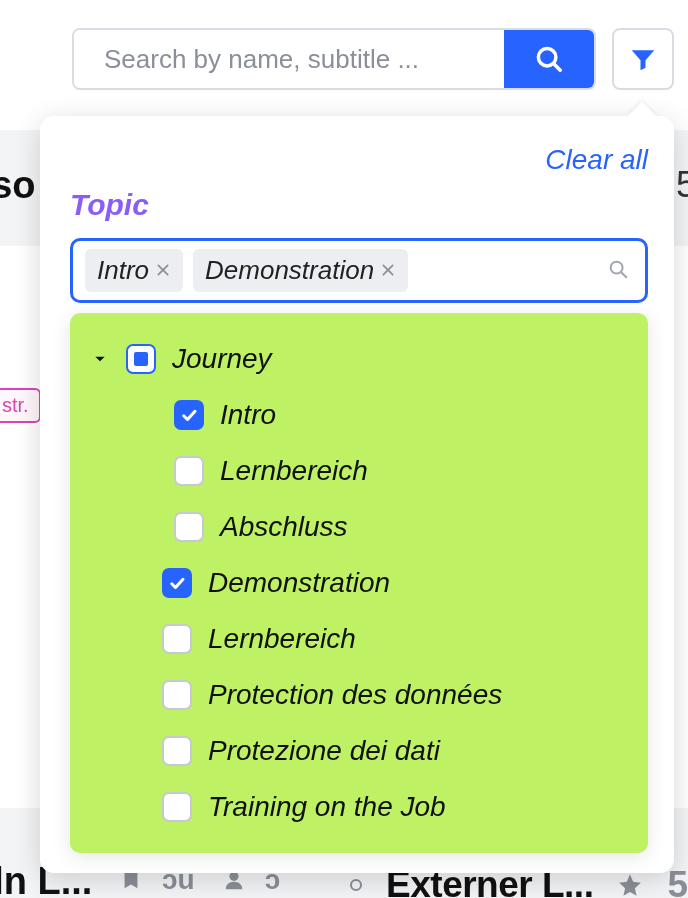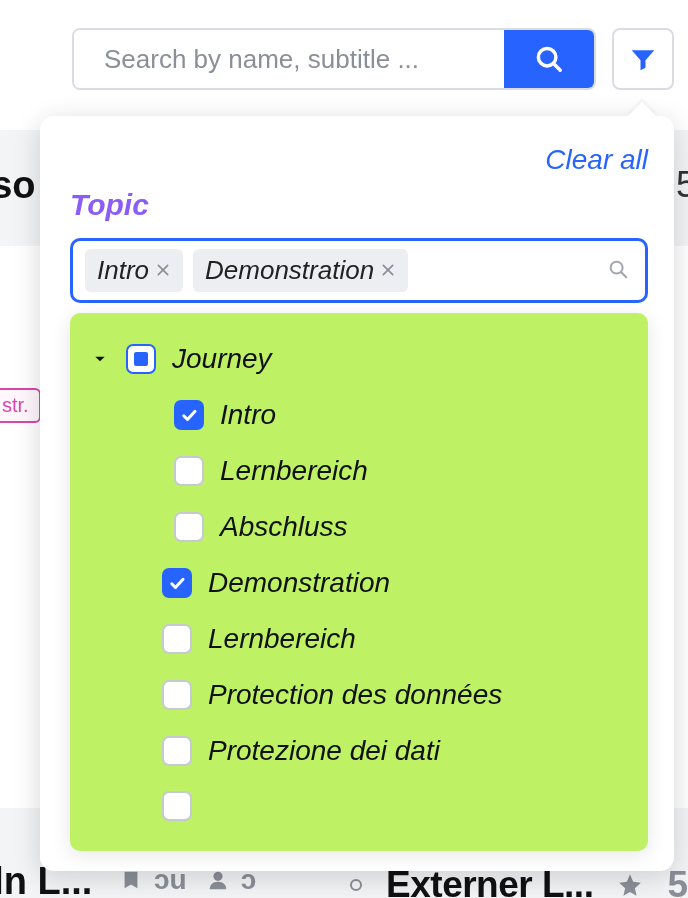--- a/index.html
+++ b/index.html
@@ -111,21 +111,21 @@
       font-weight: 600;
     }
     .bg-remainder .dot { width: 12px; height: 12px; border-radius: 50%; border: 2px solid #8a8f98; }
     .bg-remainder .txt { color: #111; font-weight: 700; letter-spacing: -0.5px; }
     .bg-left-stats {
       position: absolute;
       top: 864px;
       left: 120px;
       display: flex;
       align-items: center;
-      gap: 12px;
+      gap: 20px;
       font-size: 28px;
       color: #8a8f98;
       font-weight: 600;
     }
 
     
     .popover {
       position: absolute;
       top: 116px;
       left: 40px;
@@ -394,16 +394,17 @@
 
     <div class="tree-row indent-1">
       <span class="spacer"></span>
       <span class="cb"></span>
       <span>Protezione dei dati</span>
     </div>
 
     <div class="tree-row indent-1">
       <span class="spacer"></span>
       <span class="cb"></span>
+      <span>Training on the Job</span>
     </div>
 
   </div>
 </div>
 
 </body></html>

